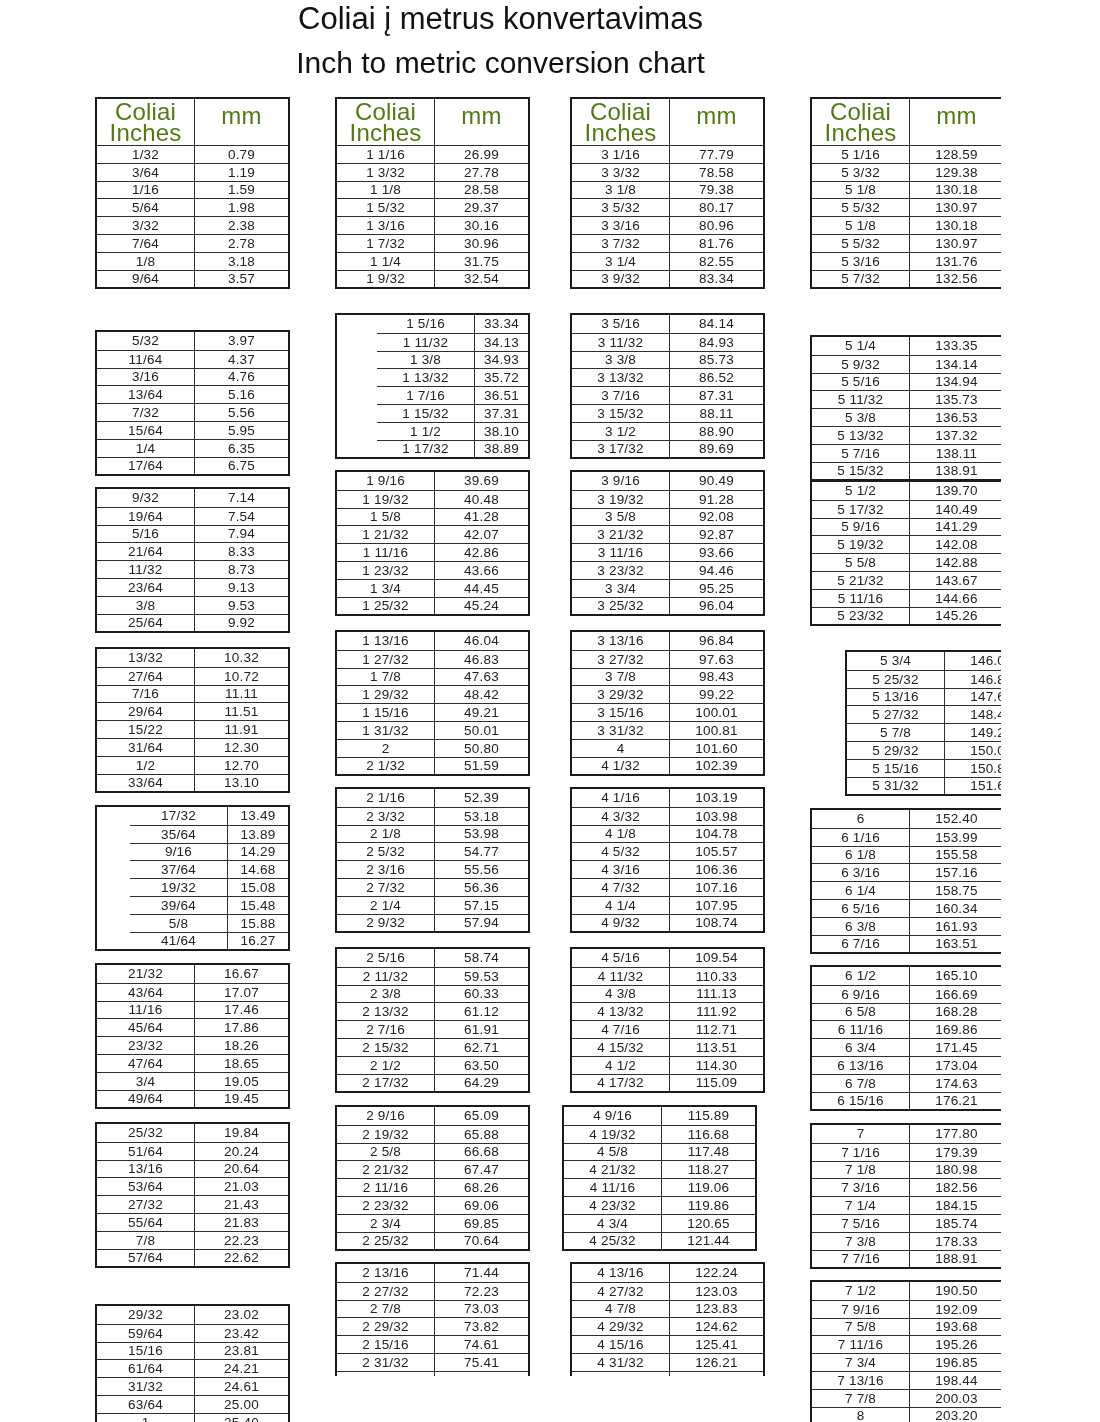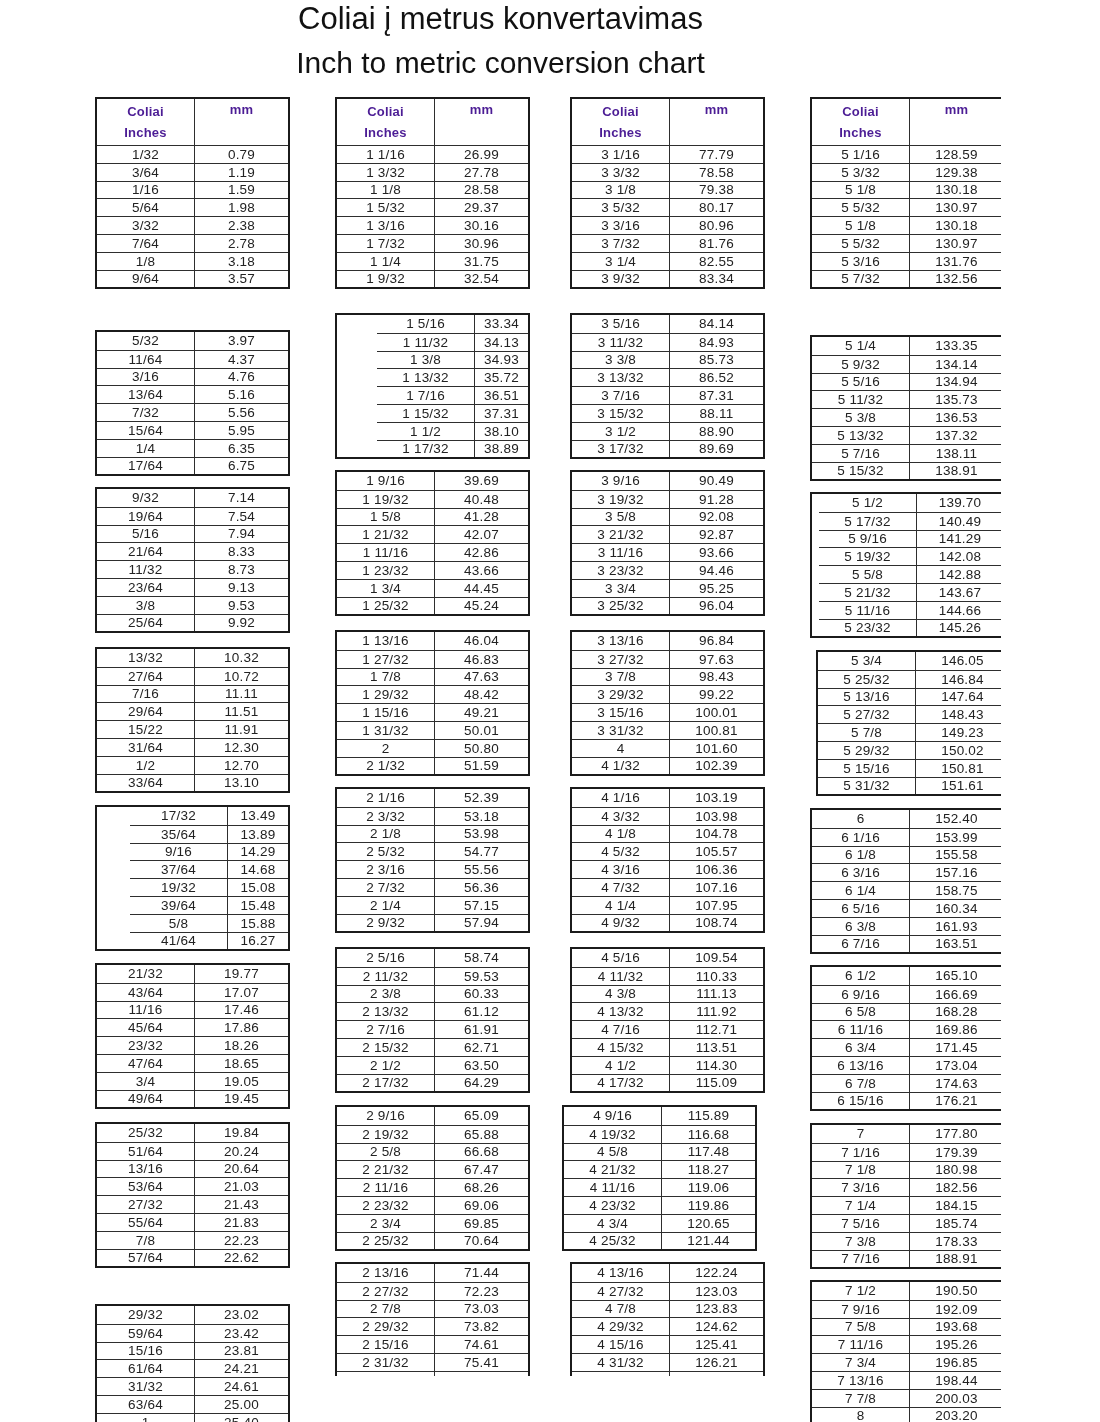--- a/index.html
+++ b/index.html
@@ -50,21 +50,21 @@
     box-sizing: border-box;
     display: flex;
     align-items: center;
     justify-content: center;
     font-size: 13.5px;
     letter-spacing: 0.2px;
     color: #222;
   }
   .cell.inches { width: 98px; border-right: 1.2px solid #2e2e2e; }
   .cell.mm { flex: 1; }
-  .hdr .cell { font-weight: 700; font-size: 13px; color: #4c1d95; }
+  .hdr .cell { font-weight: 400; font-size: 24px; color: #4d7c0f; }
   .hdr .cell.inches {
     flex-direction: column;
     justify-content: flex-start;
     padding-top: 2px;
     line-height: 21px;
   }
   .hdr .cell.mm {
     align-items: flex-start;
     padding-top: 3px;
   }
@@ -249,21 +249,21 @@
           <div class="cell mm">15.88</div>
         </div>
         <div class="row">
           <div class="cell inches">41/64</div>
           <div class="cell mm">16.27</div>
         </div>
       </div>
       <div class="block" style="left: 95px; top: 963px;">
         <div class="row">
           <div class="cell inches">21/32</div>
-          <div class="cell mm">19.77</div>
+          <div class="cell mm">16.67</div>
         </div>
         <div class="row">
           <div class="cell inches">43/64</div>
           <div class="cell mm">17.07</div>
         </div>
         <div class="row">
           <div class="cell inches">11/16</div>
           <div class="cell mm">17.46</div>
         </div>
         <div class="row">
@@ -973,21 +973,21 @@
         </div>
         <div class="row">
           <div class="cell inches">5 7/16</div>
           <div class="cell mm">138.11</div>
         </div>
         <div class="row">
           <div class="cell inches">5 15/32</div>
           <div class="cell mm">138.91</div>
         </div>
       </div>
-      <div class="block" style="left: 810px; top: 492px; padding-left: 7px;">
+      <div class="block" style="left: 810px; top: 480px;">
         <div class="row">
           <div class="cell inches">5 1/2</div>
           <div class="cell mm">139.70</div>
         </div>
         <div class="row">
           <div class="cell inches">5 17/32</div>
           <div class="cell mm">140.49</div>
         </div>
         <div class="row">
           <div class="cell inches">5 9/16</div>
@@ -1007,21 +1007,21 @@
         </div>
         <div class="row">
           <div class="cell inches">5 11/16</div>
           <div class="cell mm">144.66</div>
         </div>
         <div class="row">
           <div class="cell inches">5 23/32</div>
           <div class="cell mm">145.26</div>
         </div>
       </div>
-      <div class="block" style="left: 816px; top: 650px;">
+      <div class="block" style="left: 845px; top: 650px;">
         <div class="row">
           <div class="cell inches">5 3/4</div>
           <div class="cell mm">146.05</div>
         </div>
         <div class="row">
           <div class="cell inches">5 25/32</div>
           <div class="cell mm">146.84</div>
         </div>
         <div class="row">
           <div class="cell inches">5 13/16</div>

